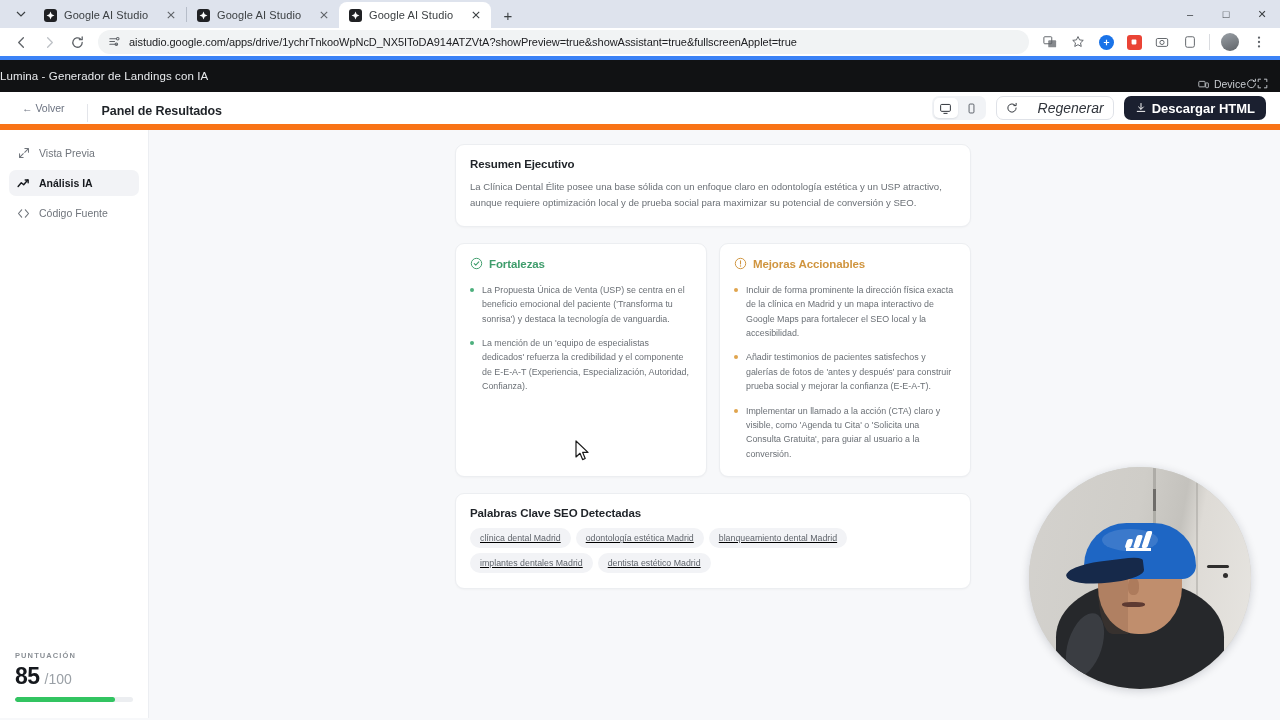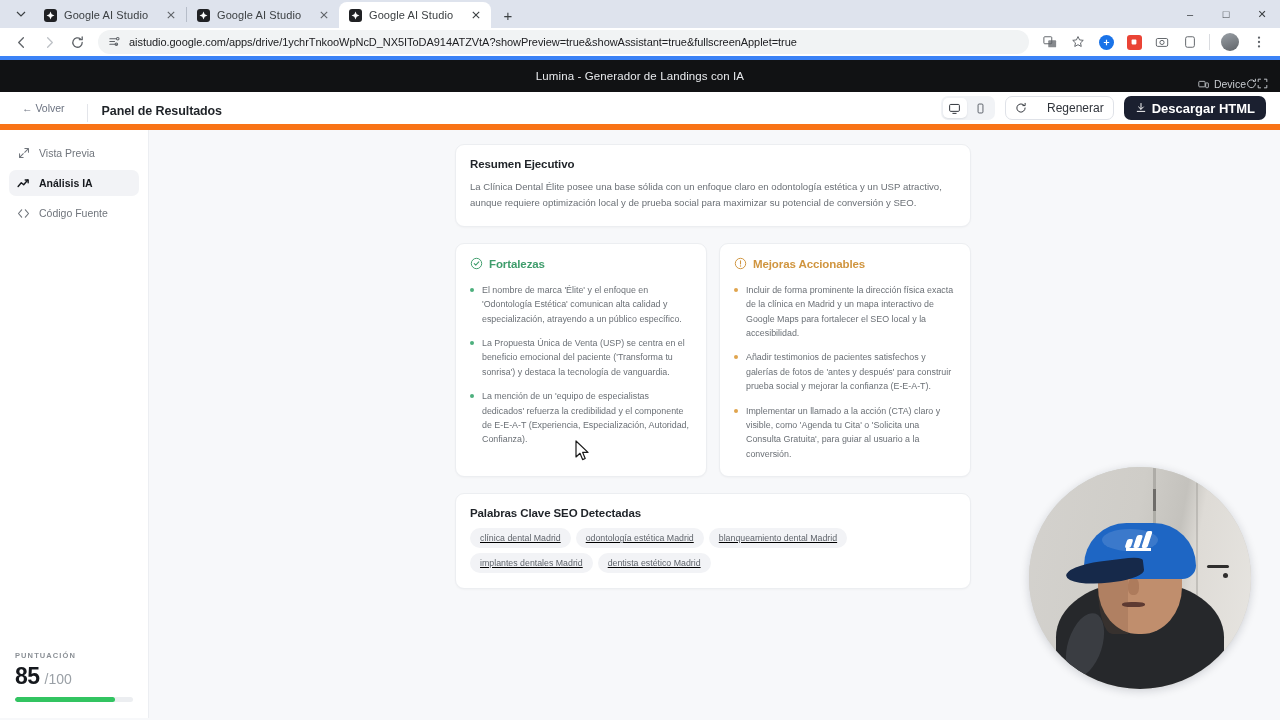--- a/index.html
+++ b/index.html
@@ -64,21 +64,21 @@
   .tb-right { display: flex; align-items: center; gap: 2px; }
   .ext-dot { width: 15px; height: 15px; border-radius: 3px; display:flex;
     align-items:center; justify-content:center; }
   .avatar-btn { width: 18px; height: 18px; border-radius: 50%;
     background: linear-gradient(160deg,#9aa0a6,#5f6368); margin: 0 5px; }
   .tb-div { width:1px; height:16px; background:#dadce0; margin:0 4px; }
 
   
   .app-dark {
     height: 32px; background: #111214; display: flex; align-items: center;
-    justify-content: center; position: relative;
+    position: relative;
   }
   .app-dark .title { color: #e8eaed; font-size: 11.5px; letter-spacing: .1px; }
   .app-dark .right {
     position: absolute; right: 12px; top: 0; height: 48px;
     display: flex; align-items: center; gap: 0;
     color: #c9ccd1; font-size: 10.5px;
   }
   .dk-item { display: flex; align-items: center; gap: 5px; }
 
   
@@ -96,21 +96,21 @@
     display: flex; background: #f1f3f6; border-radius: 7px; padding: 2px;
     gap: 2px;
   }
   .vt-btn { width: 24px; height: 20px; display:flex; align-items:center;
     justify-content:center; border-radius: 5px; color:#5b6169; }
   .vt-btn.active { background: #ffffff; color:#2b2f36;
     box-shadow: 0 1px 2px rgba(16,24,40,.09); }
   .btn-outline {
     height: 24px; border: 1px solid #dfe2e8; border-radius: 7px;
     background: #fff; display: flex; align-items: center; gap: 20px;
-    padding: 0 9px; font-size: 12px; color: #30343b;
+    padding: 0 9px; font-size: 14px; color: #30343b; font-style: italic;
   }
   .btn-dark {
     height: 24px; border-radius: 7px; background: #1b2030; color: #fff;
     display: flex; align-items: center; gap: 5px; padding: 0 11px;
     font-size: 13px; font-weight: bold;
   }
 
   
   .body-row { display: flex; height: calc(720px - 28px - 33px - 32px - 39px); }
 
@@ -495,24 +495,20 @@
                 <svg width="13" height="13" viewBox="0 0 16 16">
                     <circle cx="8" cy="8" r="6.4" fill="none" stroke="currentColor" stroke-width="1.2"></circle>
                     <path d="M5.2 8.2 L7.1 10.1 L10.8 6" stroke="currentColor" stroke-width="1.3" fill="none" stroke-linecap="round" stroke-linejoin="round"></path>
                   </svg>
               </span>
               <span>Fortalezas</span>
             </div>
             <ul class="bullets">
               <li>
                 <span class="dot green"></span>
-                <span class="btext">El nombre de marca 'Élite' y el enfoque en 'Odontología Estética' comunican alta calidad y especialización, atrayendo a un público específico.</span>
-              </li>
-              <li>
-                <span class="dot green"></span>
                 <span class="btext">La Propuesta Única de Venta (USP) se centra en el beneficio emocional del paciente ('Transforma tu sonrisa') y destaca la tecnología de vanguardia.</span>
               </li>
               <li>
                 <span class="dot green"></span>
                 <span class="btext">La mención de un 'equipo de especialistas dedicados' refuerza la credibilidad y el componente de E-E-A-T (Experiencia, Especialización, Autoridad, Confianza).</span>
               </li>
             </ul>
           </div>
 
           <div class="card">

